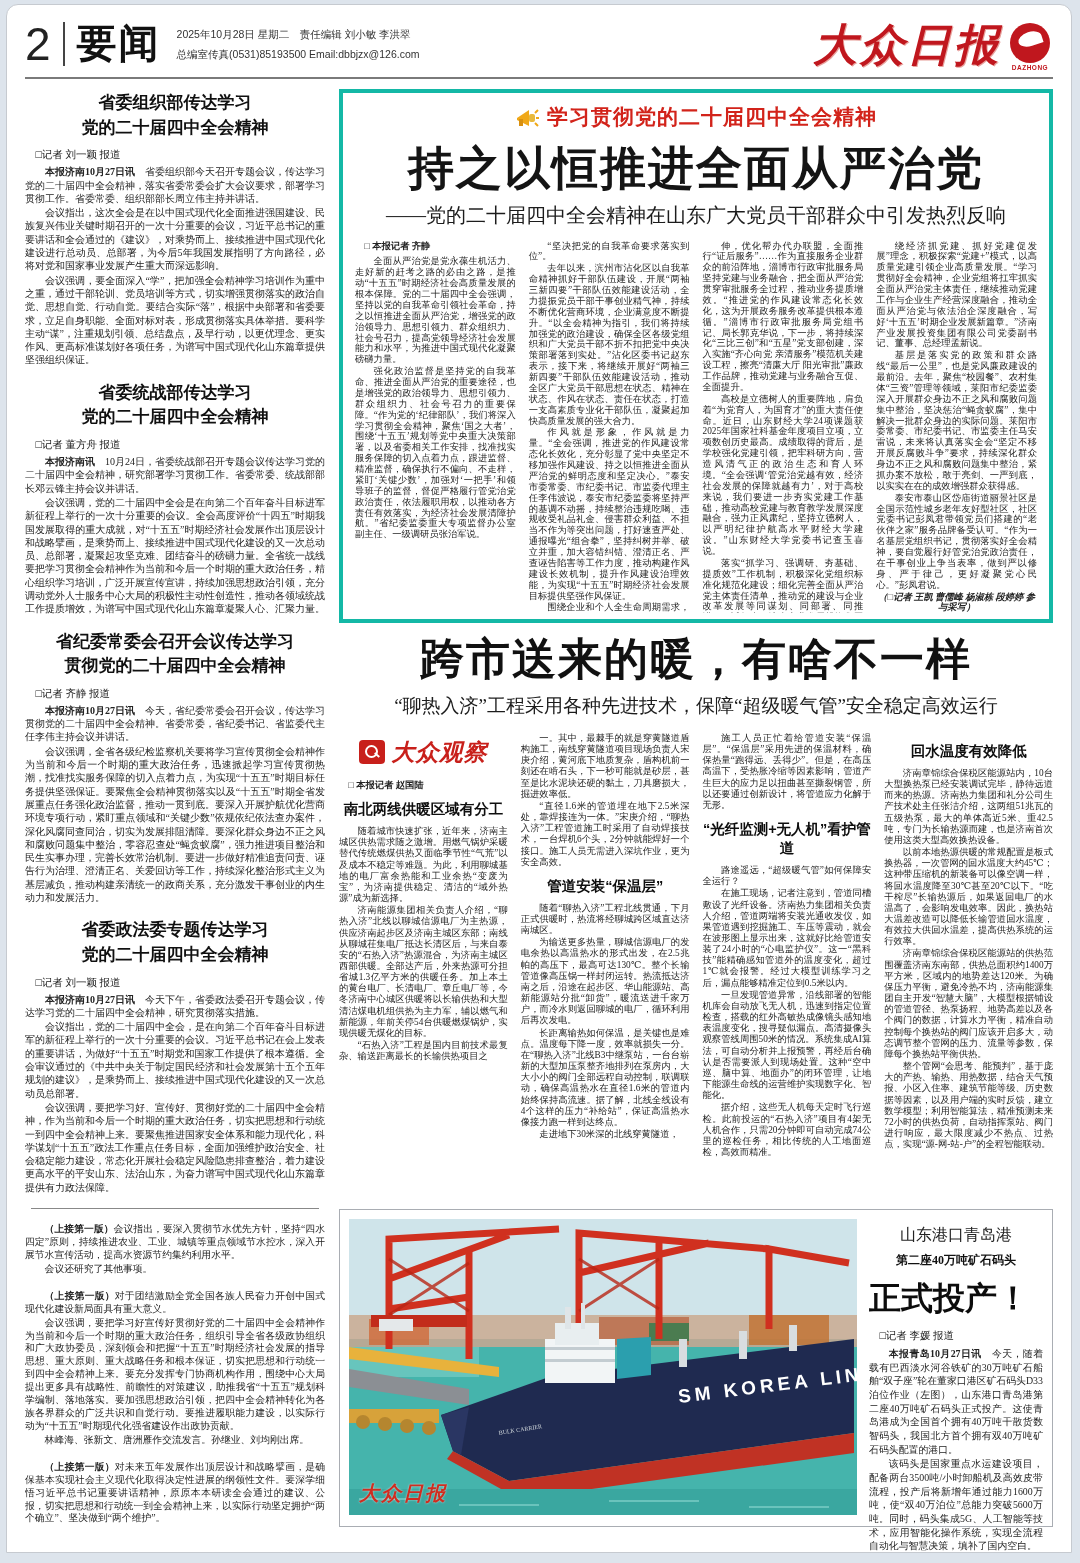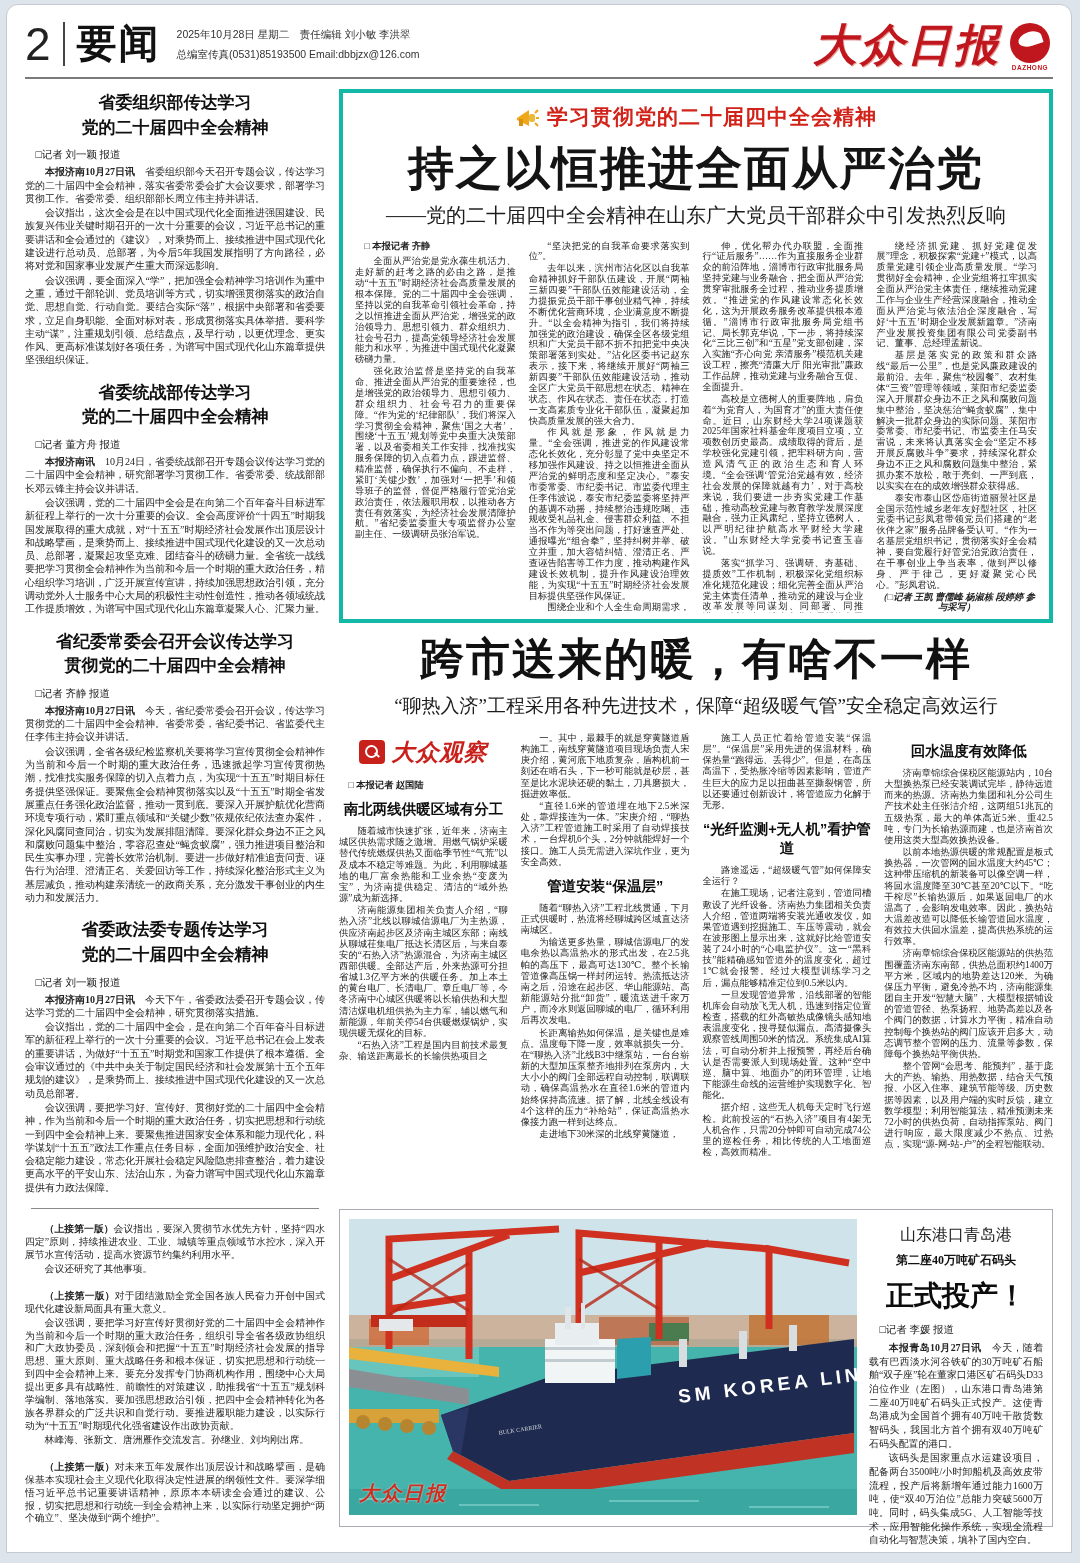--- a/index.html
+++ b/index.html
@@ -55,21 +55,21 @@
   .obs-icon:after{content:"";position:absolute;left:6px;top:5px;width:9px;height:9px;border:2px solid #fff;border-radius:50%;}
   .obs-icon:before{content:"";position:absolute;left:15px;top:14px;width:6px;height:2px;background:#fff;transform:rotate(40deg);}
   .obs-text{color:#c8201b;font-size:23px;font-weight:900;font-style:italic;letter-spacing:1px;}
   
   .bottom{border:1px solid #a9adb3;margin-top:38px;padding:9px;display:flex;gap:12px;box-sizing:border-box;height:318px;}
   .photo{position:relative;width:508px;height:296px;flex:none;overflow:hidden;background:#9fcfd8;}
   .photo-mark{position:absolute;left:10px;bottom:8px;color:#cf2d20;font-size:20px;font-weight:900;font-style:italic;letter-spacing:2px;text-shadow:0 0 2px rgba(255,255,255,.7);}
   .port-art{flex:1;min-width:0;padding-top:4px;}
   .port-t1{text-align:center;font-size:16px;color:#222;margin:2px 0 6px;font-weight:400;}
   .port-t2{text-align:center;font-size:12px;color:#111;font-weight:700;margin:0 0 8px;}
-  .port-t3{text-align:center;font-size:28px;color:#0c0c0c;font-weight:900;font-family:"Liberation Sans",sans-serif;margin:0 0 8px;}
+  .port-t3{text-align:left;font-size:32px;color:#0c0c0c;font-weight:900;font-family:"Liberation Sans",sans-serif;margin:0 0 8px;}
   .port-art .para{font-size:9.9px;line-height:1.38;}
   .port-art .byline{margin-bottom:4px;}
 </style>
 </head>
 <body>
 
 <div class="paper">
 
   <div class="hdr">
     <div class="hdr-left">

